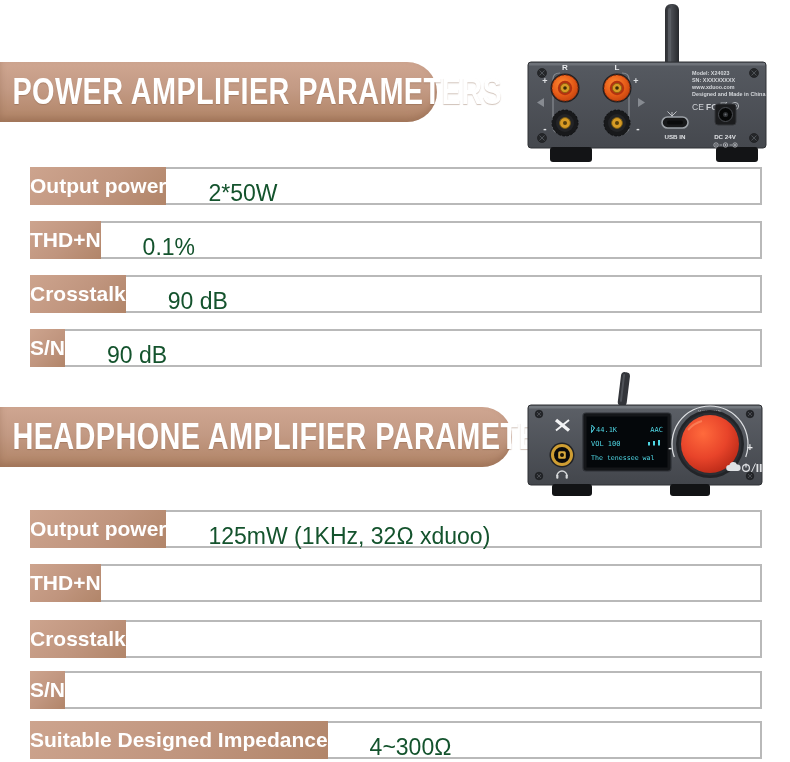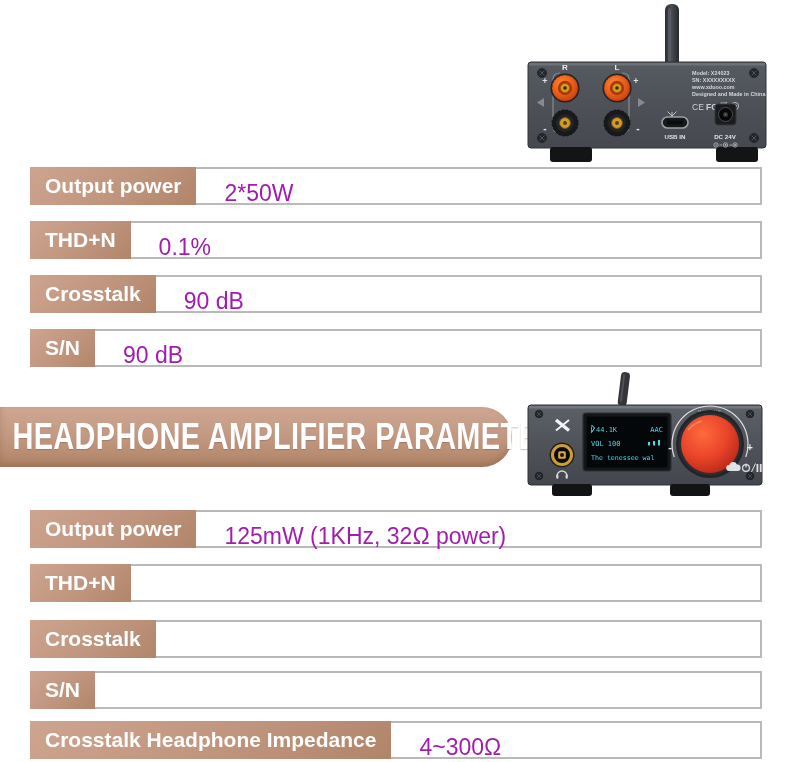--- a/index.html
+++ b/index.html
@@ -12,42 +12,45 @@
           border-radius:0 30px 30px 0;box-shadow:inset 0 -4px 6px rgba(130,90,65,.35);}
   .banner-power{top:62px;width:437px;}
   .banner-headphone{top:407px;width:512px;}
   .banner-text{color:#ffffff;font-size:37px;font-weight:800;letter-spacing:.5px;
                padding-left:16px;white-space:nowrap;transform:scaleX(.78);
                transform-origin:left center;text-shadow:0 1px 1px rgba(120,80,55,.35);}
 
   
   .spec-row{position:absolute;left:30px;width:732px;height:38px;background:#ffffff;
             border:2px solid #b9b9b9;box-sizing:border-box;display:flex;align-items:stretch;}
-  .spec-label{margin:-2px 0 -2px -2px;display:flex;align-items:center;padding:0 15px;
+  .spec-label{margin:-2px 14px -2px -2px;display:flex;align-items:center;padding:0 0;
               background:linear-gradient(135deg,#cda48e 0%,#c0957e 55%,#b18569 100%);
               color:#ffffff;font-size:21px;font-weight:bold;white-space:nowrap;}
-  .spec-value{display:flex;align-items:center;padding-left:28px;font-size:23px;color:#a21caf;
+  .spec-value{display:flex;align-items:center;padding-left:28px;font-size:23px;color:#14532d;
               white-space:nowrap;margin-top:15px;}
   
   .p-r0{top:167px;} .p-r1{top:221px;} .p-r2{top:275px;} .p-r3{top:329px;}
   
   .h-r0{top:510px;} .h-r1{top:564px;} .h-r2{top:620px;} .h-r3{top:671px;} .h-r4{top:721px;}
 
   
   .photo{position:absolute;}
   .photo-rear{left:520px;top:0;}
   .photo-front{left:520px;top:372px;}
   svg text{font-family:"Liberation Sans",sans-serif;}
   svg text.oled{font-family:"DejaVu Sans Mono",monospace;}
 </style>
 </head>
 <body>
 
 <div class="stage">
 
+  <div class="banner banner-power">
+    <div class="banner-text">POWER AMPLIFIER PARAMETERS</div>
+  </div>
 
   <svg class="photo photo-rear" width="250" height="165" viewBox="0 0 250 165">
     <defs>
       <linearGradient id="panelG" x1="0" y1="0" x2="0" y2="1">
         <stop offset="0" stop-color="#565a61"></stop>
           <stop offset="1" stop-color="#45484e"></stop>
       </linearGradient>
       <linearGradient id="antG" x1="0" y1="0" x2="1" y2="0">
         <stop offset="0" stop-color="#2c2e32"></stop>
           <stop offset=".45" stop-color="#4a4d53"></stop>
@@ -285,29 +288,29 @@
     </g>
     <g>
       <path d="M231.5 100l4-8.5" stroke="#dfe1e4" stroke-width="1"></path>
       <rect x="236.5" y="92" width="1.8" height="8" fill="#dfe1e4"></rect>
       <rect x="239.8" y="92" width="1.8" height="8" fill="#dfe1e4"></rect>
     </g>
   </svg>
 
   <div class="spec-row h-r0">
     <span class="spec-label">Output power</span>
-    <span class="spec-value">125mW (1KHz, 32Ω power)</span>
+    <span class="spec-value">125mW (1KHz, 32Ω xduoo)</span>
   </div>
   <div class="spec-row h-r1">
     <span class="spec-label">THD+N</span>
   </div>
   <div class="spec-row h-r2">
     <span class="spec-label">Crosstalk</span>
   </div>
   <div class="spec-row h-r3">
     <span class="spec-label">S/N</span>
   </div>
   <div class="spec-row h-r4">
-    <span class="spec-label">Crosstalk Headphone Impedance</span>
+    <span class="spec-label">Suitable Designed Impedance</span>
     <span class="spec-value">4~300Ω</span>
   </div>
 
 </div>
 
 </body></html>

